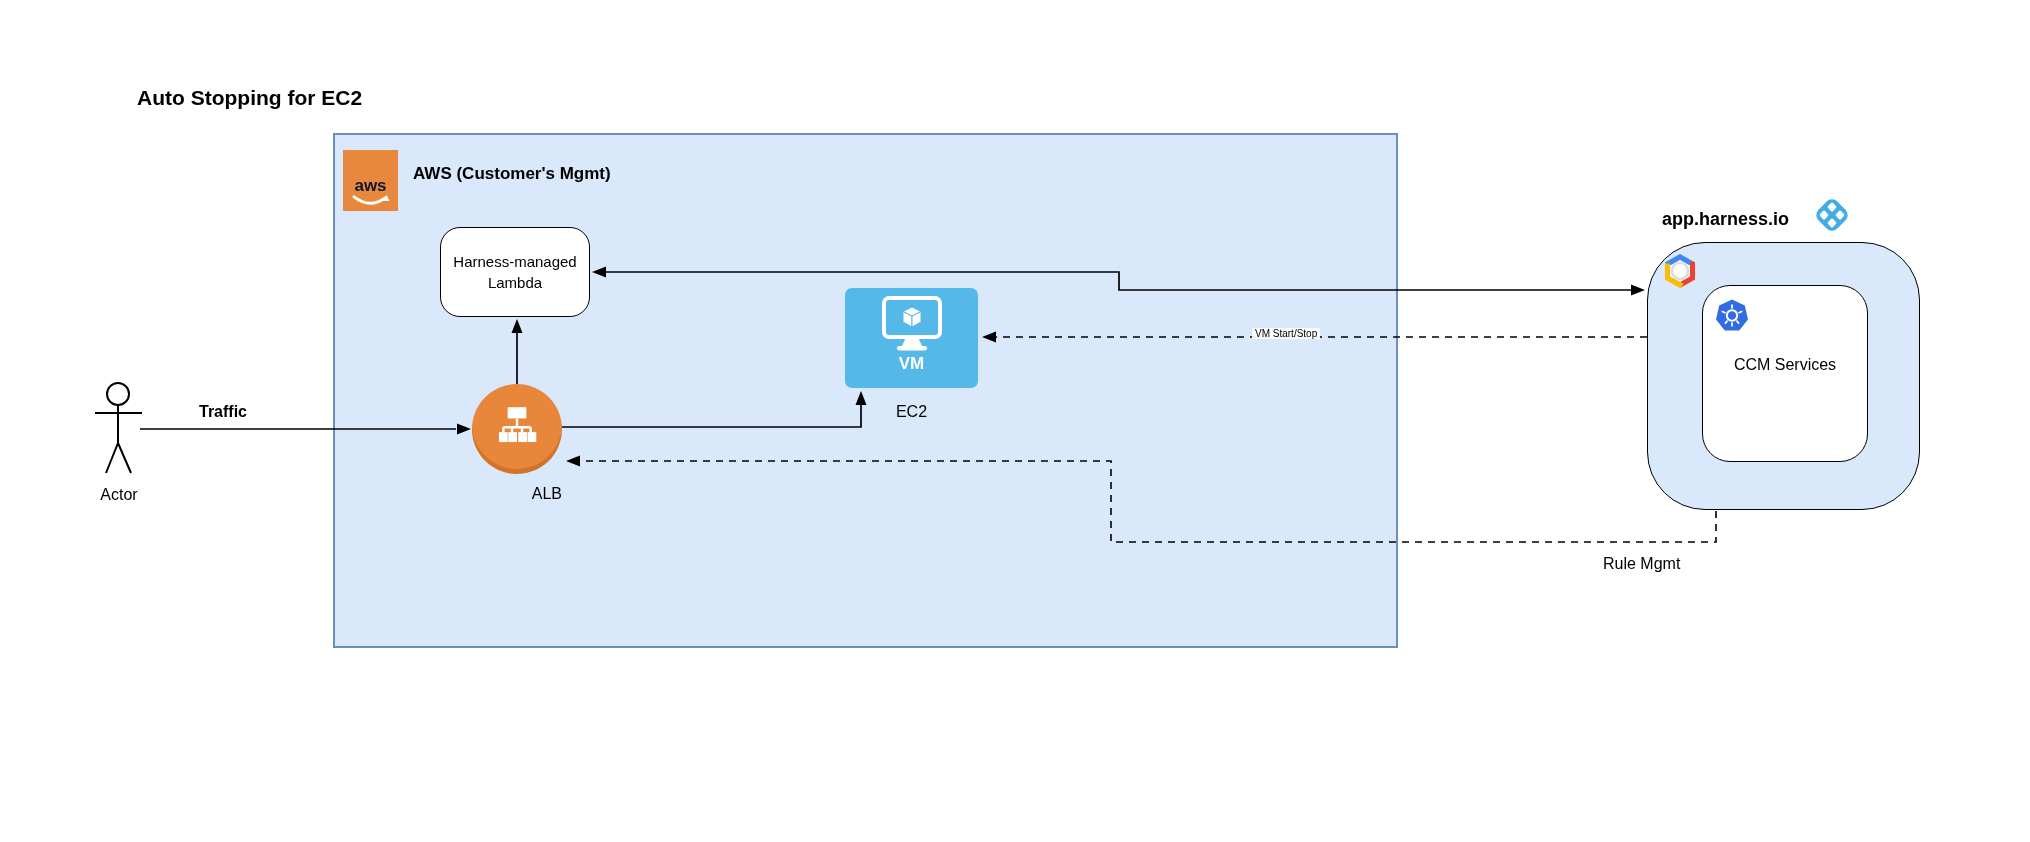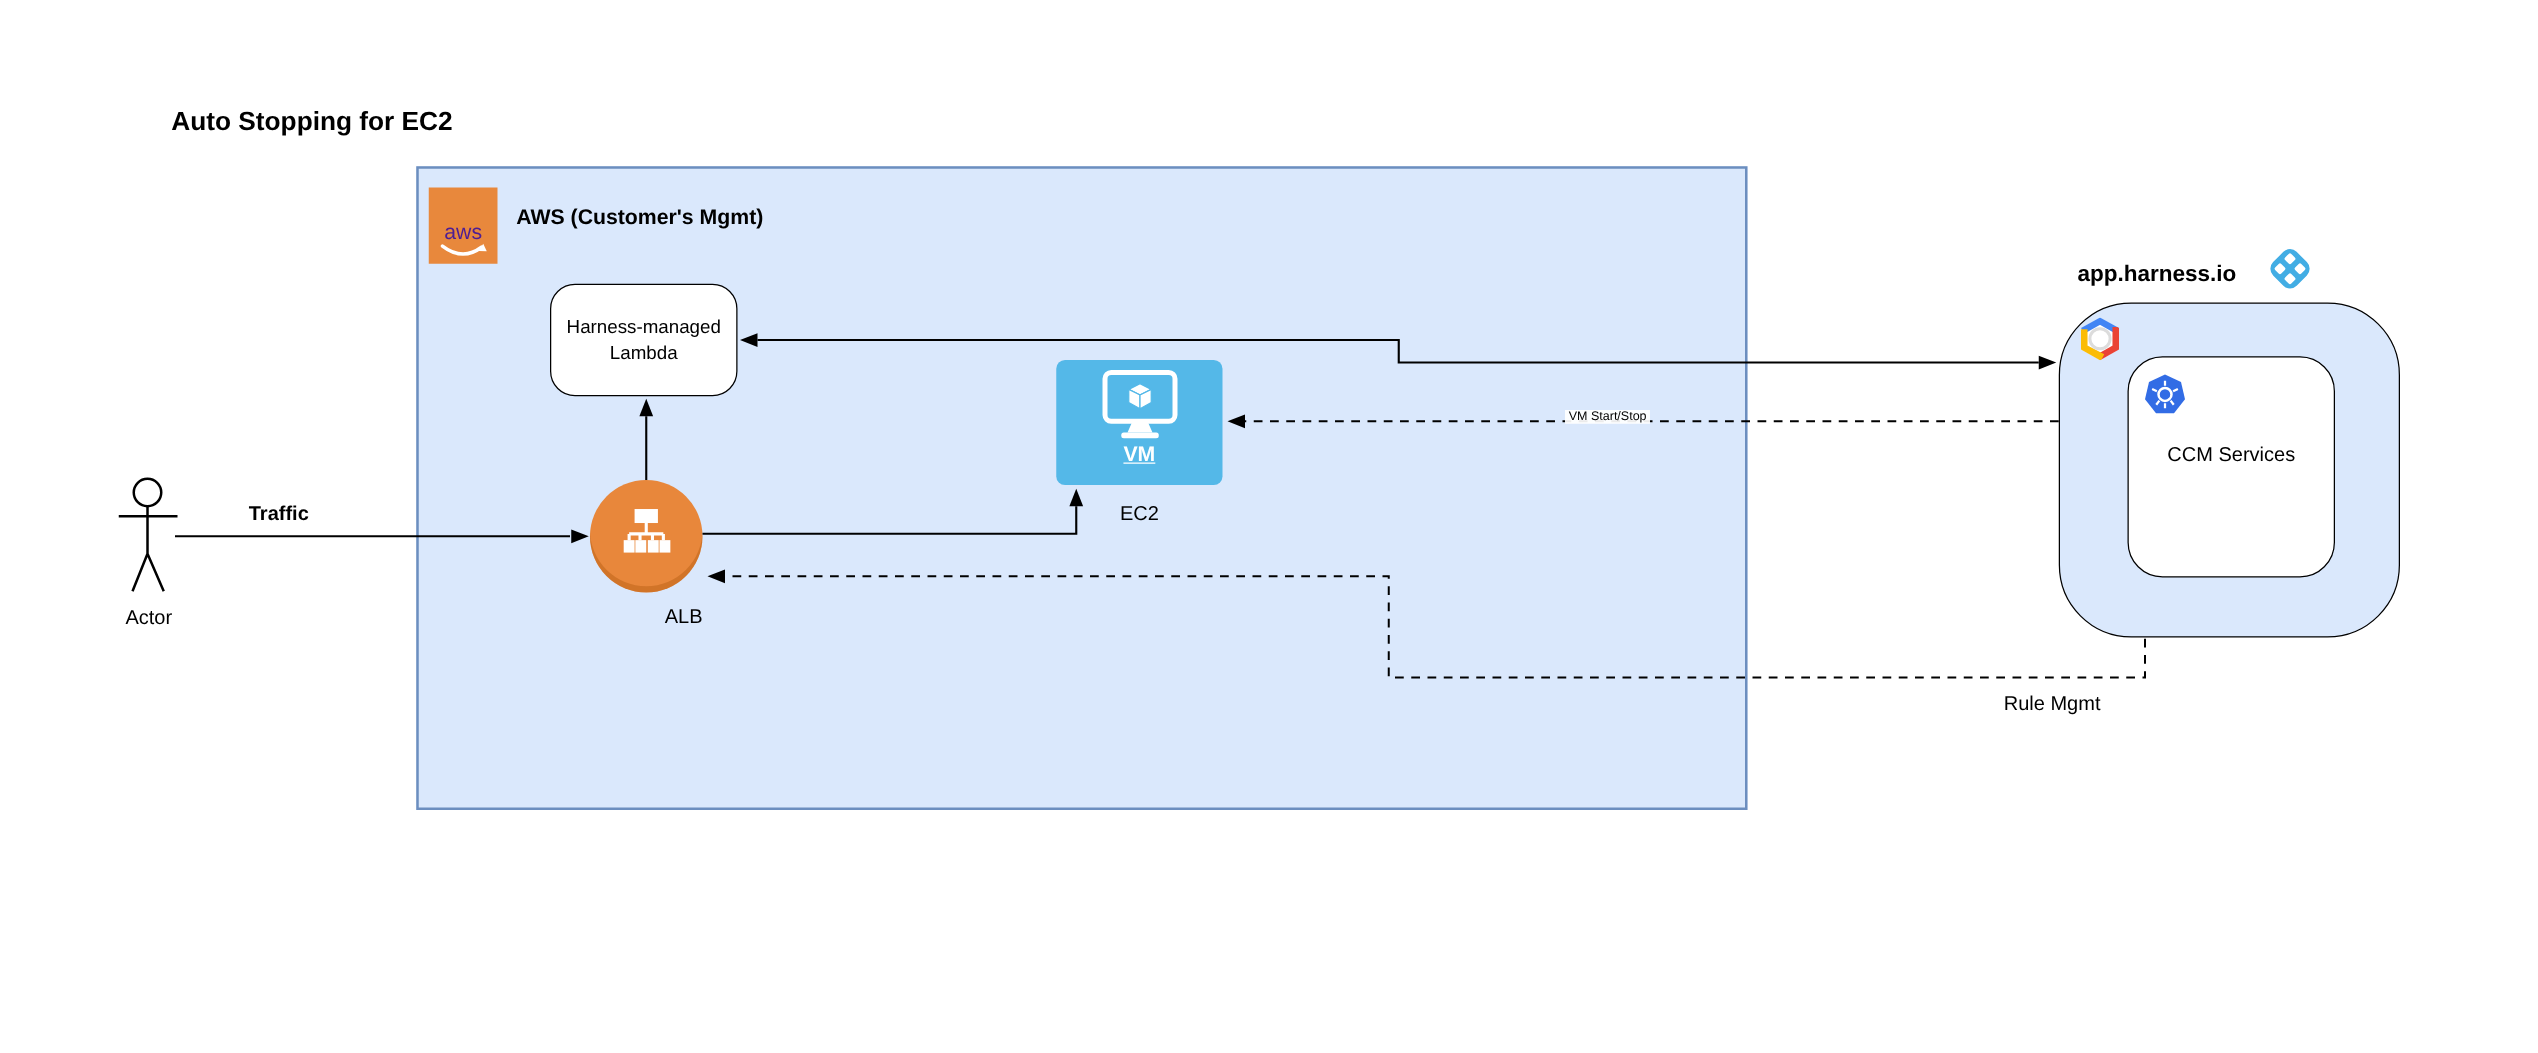--- a/index.html
+++ b/index.html
@@ -5,33 +5,33 @@
   html,body{margin:0;padding:0;background:#ffffff;}
   #canvas{
     position:relative;width:2030px;height:842px;background:#ffffff;overflow:hidden;
     font-family:"Liberation Sans","DejaVu Sans",sans-serif;color:#000;
   }
   .abs{position:absolute;}
   .diagram-title{left:137px;top:86px;font-size:21px;font-weight:bold;}
   
   .aws-box{left:333px;top:133px;width:1065px;height:515px;background:#dae8fc;border:2px solid #6c8ebf;box-sizing:border-box;}
   .aws-logo{left:343px;top:150px;width:55px;height:61px;background:#e8883c;display:flex;flex-direction:column;align-items:center;justify-content:center;}
-  .aws-logo .aws-word{color:#4c1d95;font-weight:normal;font-size:17px;letter-spacing:0px;line-height:16px;margin-top:28px;}
+  .aws-logo .aws-word{color:#0f172a;font-weight:bold;font-size:17px;letter-spacing:0px;line-height:16px;margin-top:28px;}
   .aws-title{left:413px;top:161px;font-size:17px;font-weight:bold;line-height:26px;}
   
   .lambda-node{left:440px;top:227px;width:150px;height:90px;background:#ffffff;border:1.5px solid #000;border-radius:20px;
     display:flex;align-items:center;justify-content:center;text-align:center;font-size:15px;line-height:21px;box-sizing:border-box;padding:0 8px;}
   
   .alb-node{left:472px;top:384px;width:90px;height:90px;border-radius:50%;background:#e8873b;
     box-shadow:inset 0 -5px 0 rgba(190,100,25,.55);display:flex;align-items:center;justify-content:center;}
   .alb-label{left:472px;top:485px;width:90px;text-align:right;font-size:16px;}
   
   .ec2-node{left:845px;top:288px;width:133px;height:100px;background:#54b8e8;border-radius:7px;
     display:flex;flex-direction:column;align-items:center;justify-content:flex-start;padding-top:8px;box-sizing:border-box;}
-  .ec2-node .vm-word{color:#fff;font-weight:bold;font-size:17px;margin-top:2px;text-decoration:underline;}
+  .ec2-node .vm-word{color:#fff;font-weight:bold;font-size:17px;margin-top:2px;}
   .ec2-label{left:845px;top:403px;width:133px;text-align:center;font-size:16px;}
   
   .actor-label{left:79px;top:486px;width:80px;text-align:center;font-size:16px;}
   .traffic-label{left:168px;top:403px;width:110px;text-align:center;font-size:16px;font-weight:bold;}
   
   .harness-title{left:1662px;top:207px;font-size:18px;font-weight:bold;line-height:24px;}
   .harness-box{left:1647px;top:242px;width:273px;height:268px;background:#dae8fc;border:1.5px solid #000;border-radius:58px;box-sizing:border-box;}
   .ccm-box{left:1702px;top:285px;width:166px;height:177px;background:#ffffff;border:1.5px solid #000;border-radius:28px;box-sizing:border-box;}
   .ccm-label{left:1702px;top:356px;width:166px;text-align:center;font-size:16px;}
   

